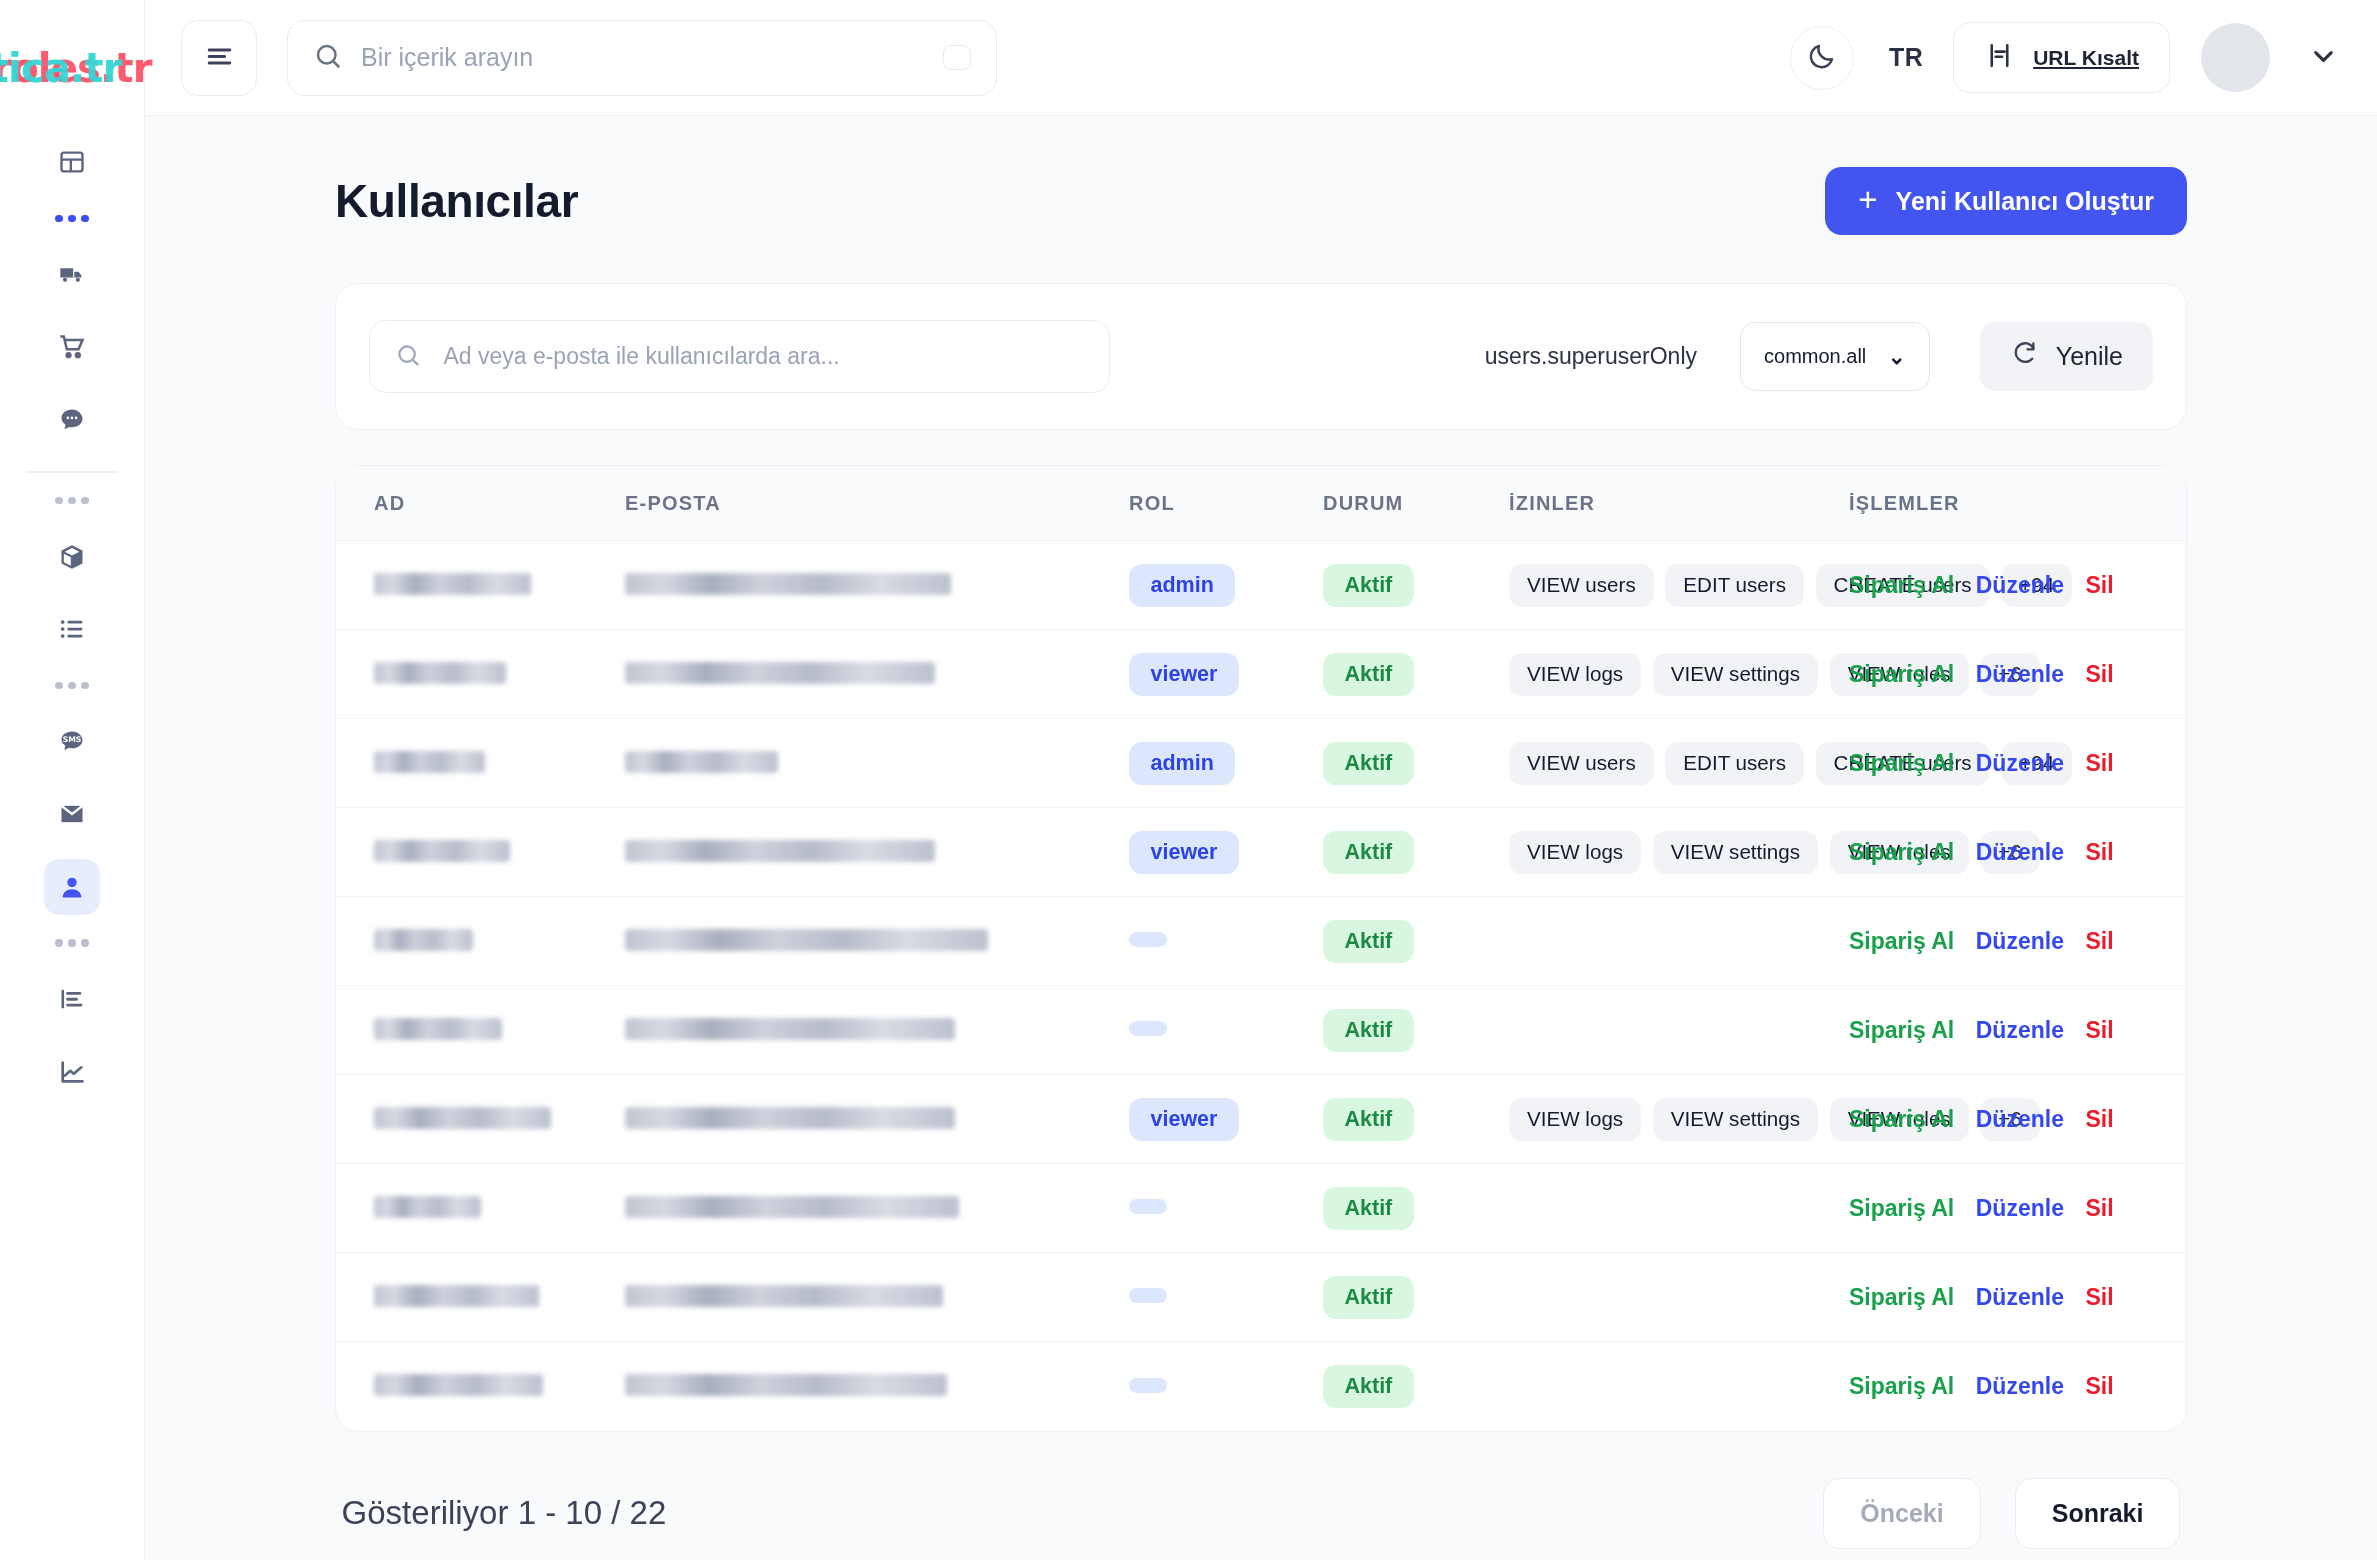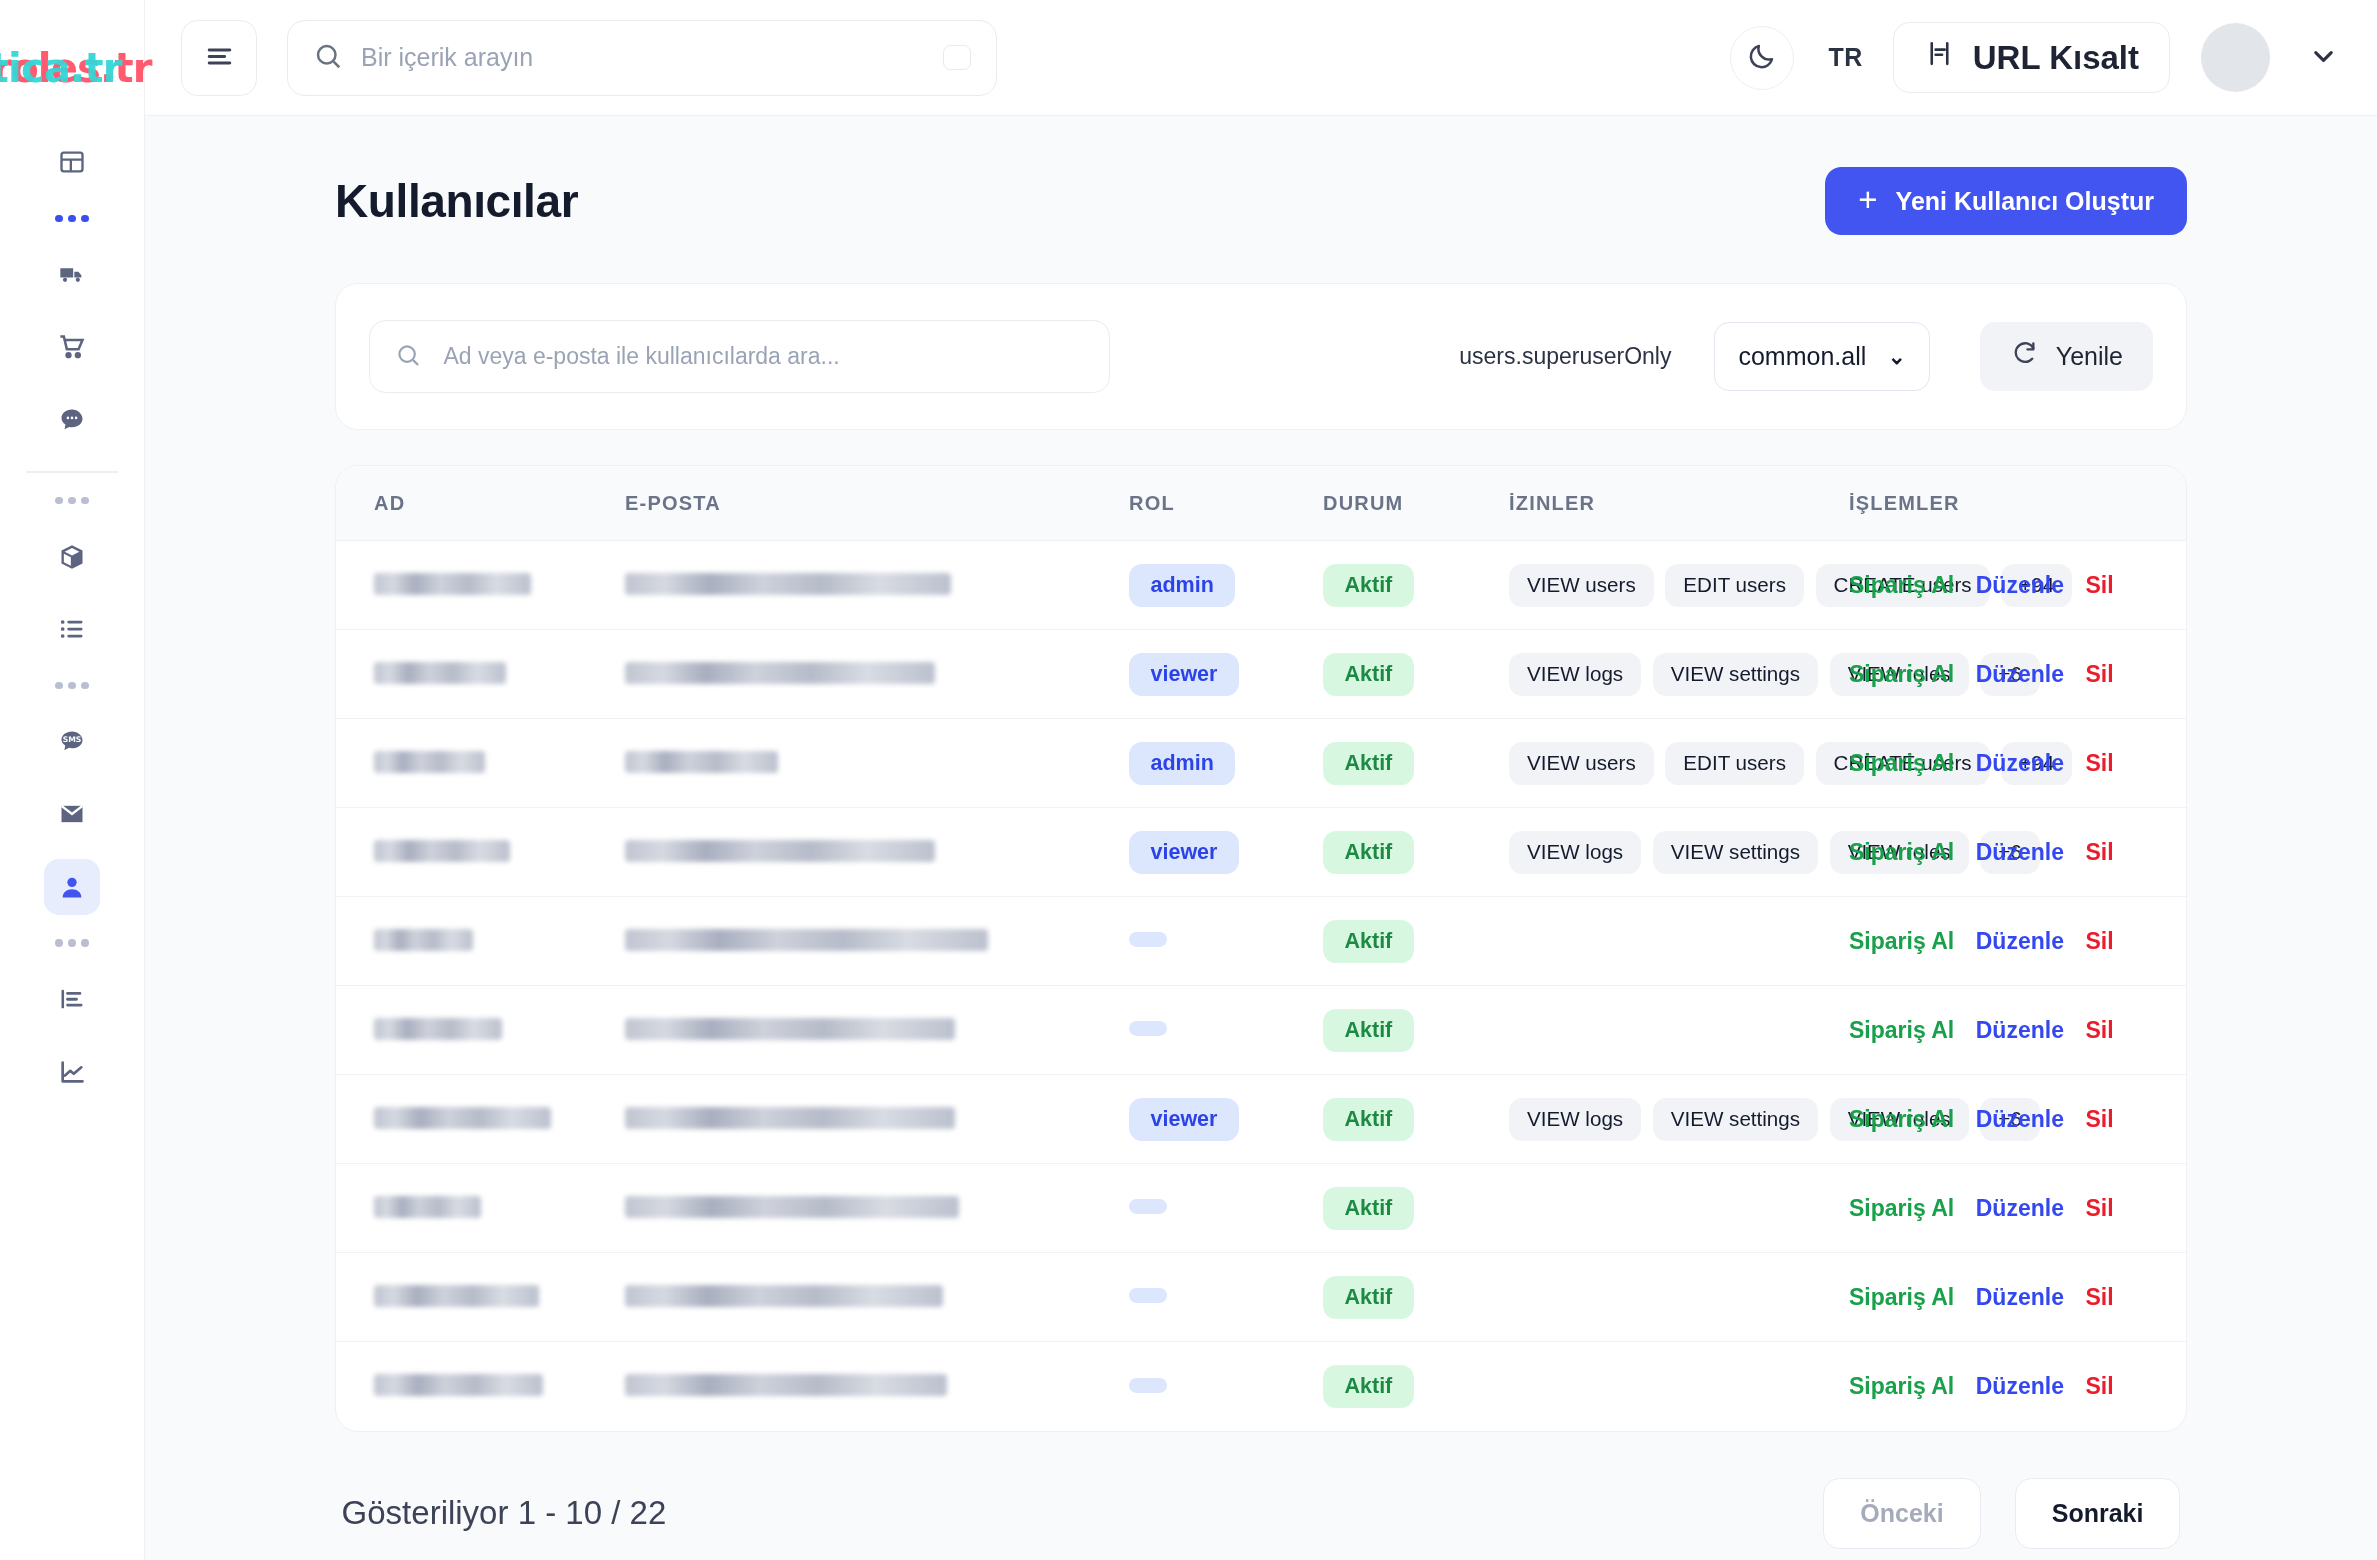--- a/index.html
+++ b/index.html
@@ -91,21 +91,21 @@
   .round-btn svg { width: 30px; height: 30px; }
   .lang {
     font-size: 25px; font-weight: 700; color: #2b3244; margin: 0 30px 0 35px; cursor: pointer;
     letter-spacing: 0.4px;
   }
   .url-btn {
     height: 71px; border: 1.2px solid #e9ebf1; border-radius: 16.5px; background: #fff;
     display: flex; align-items: center; gap: 18px; padding: 0 30px; cursor: pointer;
   }
   .url-btn svg { width: 31px; height: 31px; color: #2b3244; }
-  .url-btn span { font-size: 33px; font-weight: 600; color: #1e2433; white-space: nowrap; }
+  .url-btn span { font-size: 21px; font-weight: 600; color: #1e2433; white-space: nowrap; text-decoration: underline; }
   .avatar {
     width: 69px; height: 69px; border-radius: 50%; background: #e2e5ea; margin-left: 31px; cursor: pointer;
   }
   .chev { margin-left: 38px; color: #2b3244; cursor: pointer; display: flex; }
   .chev svg { width: 31px; height: 31px; }
 
   
   .content { flex: 1; overflow: hidden; padding: 0 38px; }
   .page-head {
     display: flex; align-items: center; justify-content: space-between;
@@ -134,21 +134,21 @@
     border: none; outline: none; flex: 1; font-size: 23px; color: #1e2433; background: transparent;
     font-family: "Liberation Sans", sans-serif;
   }
   .filter-search input::placeholder { color: #9aa3b5; }
   .filter-spacer { flex: 1; }
   .filter-label { font-size: 23px; color: #2b3244; font-weight: 500; white-space: nowrap; }
   .select-box {
     height: 69px; border: 1.2px solid #e3e6ee; border-radius: 15px; background: #fff;
     display: flex; align-items: center; gap: 21.5px; padding: 0 23px; cursor: pointer; margin-left: 18px;
   }
-  .select-box span { font-size: 25px; color: #141b2d; }
+  .select-box span { font-size: 20px; color: #141b2d; }
   .select-box .caret { font-size: 21.5px; color: #141b2d; font-weight: 700; }
   .refresh-btn {
     height: 69px; border-radius: 15px; background: #f1f3f7; border: none;
     display: flex; align-items: center; gap: 18px; padding: 0 30px; cursor: pointer; margin-left: 25px;
   }
   .refresh-btn svg { width: 28px; height: 28px; color: #3c4257; }
   .refresh-btn span { font-size: 25px; color: #1e2433; font-weight: 500; }
 
   
   .table-card { margin-top: 35px; background: #fff; border: 0.8px solid #eef0f4; border-radius: 23px; overflow: hidden; }

